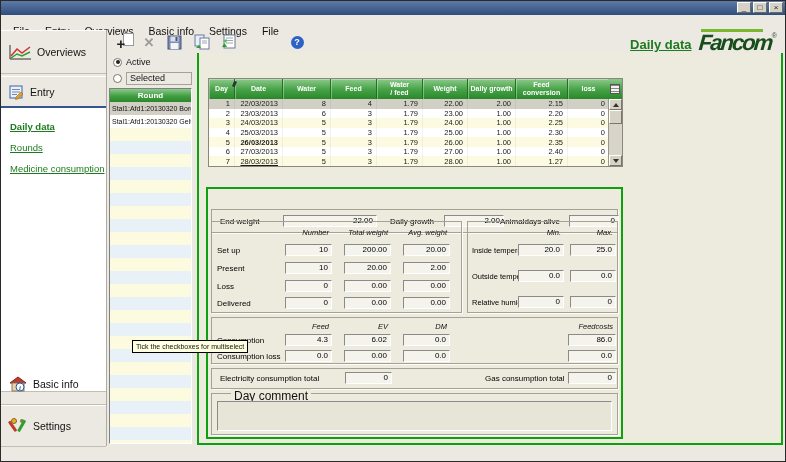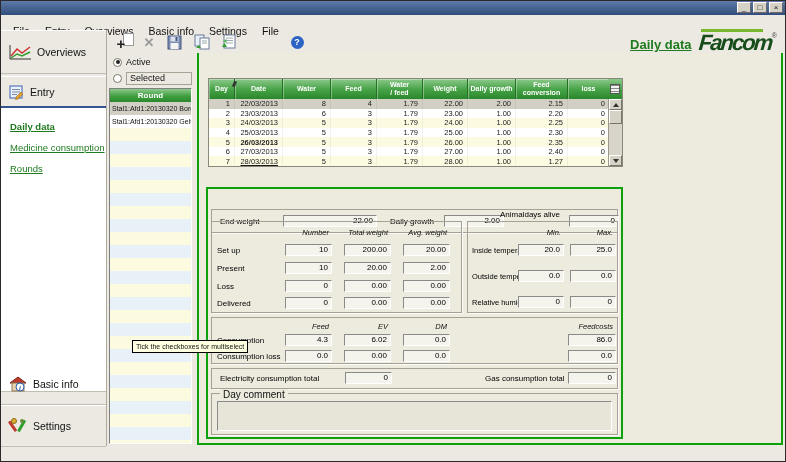--- a/index.html
+++ b/index.html
@@ -86,21 +86,21 @@
   .sthumb{position:absolute;left:0;top:11px;width:13px;height:14px;background:#d6d2c6;border:1px solid;
           border-color:#fff #7a7668 #7a7668 #fff;box-sizing:border-box;}
   
   .formpanel{position:absolute;left:205px;top:186px;width:417px;height:252px;border:2px solid #0da10d;
              background:#edeade;box-sizing:border-box;}
   .gbox{position:absolute;border:1px solid #a5a295;box-shadow:1px 1px 0 rgba(255,255,255,.8);box-sizing:border-box;}
   .flabel{position:absolute;font-size:8px;color:#000;white-space:nowrap;}
   .colhdr{position:absolute;font-size:7.5px;color:#111;text-align:right;white-space:nowrap;font-style:italic;}
   .fld{position:absolute;height:12px;background:#f4f3ec;border:1px solid;border-color:#8a8a8a #fff #fff #8a8a8a;
        box-sizing:border-box;font-size:8px;text-align:right;line-height:10px;padding-right:3px;color:#000;}
-  .legend{position:absolute;top:-5px;left:8px;background:#edeade;padding:0 3px;font-size:10px;}
+  .legend{position:absolute;top:-5px;left:19px;background:#edeade;padding:0 3px;font-size:12px;}
   .commentarea{position:absolute;left:5px;top:7px;width:395px;height:30px;background:#e7e5d8;
                border:1px solid;border-color:#8a8a8a #fff #fff #8a8a8a;box-sizing:border-box;}
   
   .tooltip{position:absolute;left:131px;top:339px;height:13px;background:#ffffe1;border:1px solid #000;
            font-size:7px;line-height:11px;padding:0 3px;white-space:nowrap;box-sizing:border-box;z-index:50;}
   
   .statusbar{position:absolute;left:0;bottom:0;right:0;height:15px;background:#ece9e2;border-top:1px solid #fff;}
   .scell{position:absolute;top:2px;height:11px;border:1px solid;border-color:#9a968a #fff #fff #9a968a;
          box-sizing:border-box;font-size:8.5px;display:flex;align-items:center;justify-content:center;color:#222;}
   svg{display:block;}
@@ -200,22 +200,22 @@
             <line x1="4" y1="8" x2="12" y2="8" stroke="#7a8aa8"></line>
         <line x1="4" y1="10.5" x2="9" y2="10.5" stroke="#7a8aa8"></line>
         <path d="M8 13 l5 -5 2 2 -5 5 -2.5 .5 z" fill="#e0a030" stroke="#8a5a10" stroke-width="0.5"></path>
           </svg>
       </span>
       <span>Entry</span>
     </div>
     <div class="navpanel">
       <div id="navlinks">
           <div class="navlink navactive">Daily data</div>
+          <div class="navlink">Rounds</div>
           <div class="navlink">Medicine consumption</div>
-          <div class="navlink">Rounds</div>
         </div>
     </div>
     <div class="sbtn" style="top:333px;height:42px;">
       <span>
         <svg width="20" height="18">
             <path d="M2 8 L10 2 L18 8 Z" fill="#c0392b" stroke="#7a241a"></path>
         <rect x="4" y="8" width="12" height="8" fill="#e6d2ac" stroke="#8a7a5a"></rect>
         <circle cx="12" cy="12" r="4" fill="#fff" stroke="#2a5aa8"></circle>
         <text x="12" y="15" font-size="7" text-anchor="middle" fill="#2a5aa8" font-family="Liberation Serif,serif" font-weight="bold" font-style="italic">i</text>
           </svg>
@@ -385,21 +385,21 @@
         </div>
     </div>
   </div>
 
   <div class="formpanel">
     <div class="gbox" style="left:3px;top:4px;width:407px;height:24px;margin-top:16px;">
       <span class="flabel" style="left:8px;top:7px;">End weight</span>
       <span class="fld" style="left:71px;top:5px;width:94px;">22.00</span>
       <span class="flabel" style="left:178px;top:7px;">Daily growth</span>
       <span class="fld" style="left:232px;top:5px;width:60px;">2.00</span>
-      <span class="flabel" style="left:288px;top:0;">Animaldays alive</span>
+      <span class="flabel" style="left:288px;top:7px;">Animaldays alive</span>
       <span class="fld" style="left:357px;top:5px;width:50px;">0</span>
     </div>
 
     <div class="gbox" id="stockbox" style="left:3px;top:32px;width:251px;height:92px;">
         <div class="colhdr" style="left: 73px; width: 44px; top: 6px;">Number</div>
         <div class="colhdr" style="left: 132px; width: 44px; top: 6px;">Total weight</div>
         <div class="colhdr" style="left: 191px; width: 44px; top: 6px;">Avg. weight</div>
         <div class="flabel" style="left: 5px; top: 24px;">Set up</div>
         <div class="fld" style="left: 73px; top: 22px; width: 47px;">10</div>
         <div class="fld" style="left: 132px; top: 22px; width: 47px;">200.00</div>

